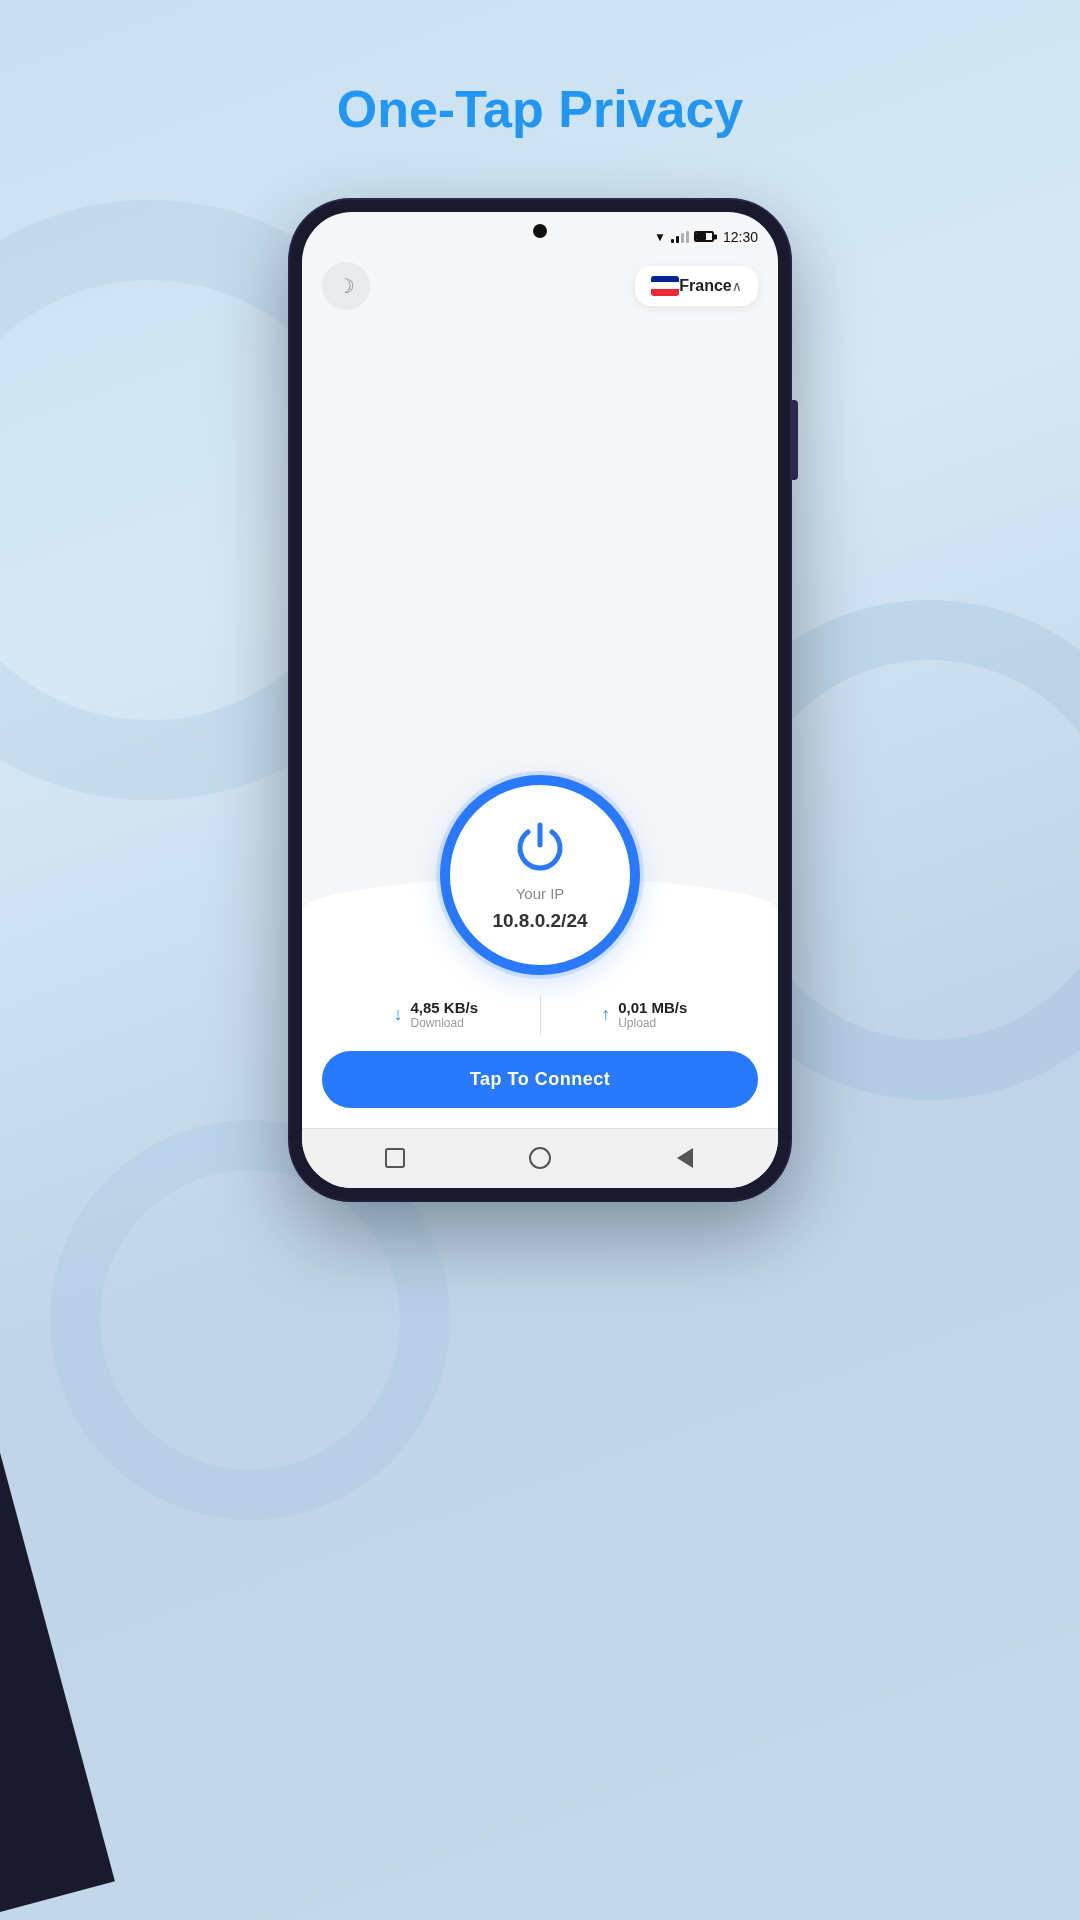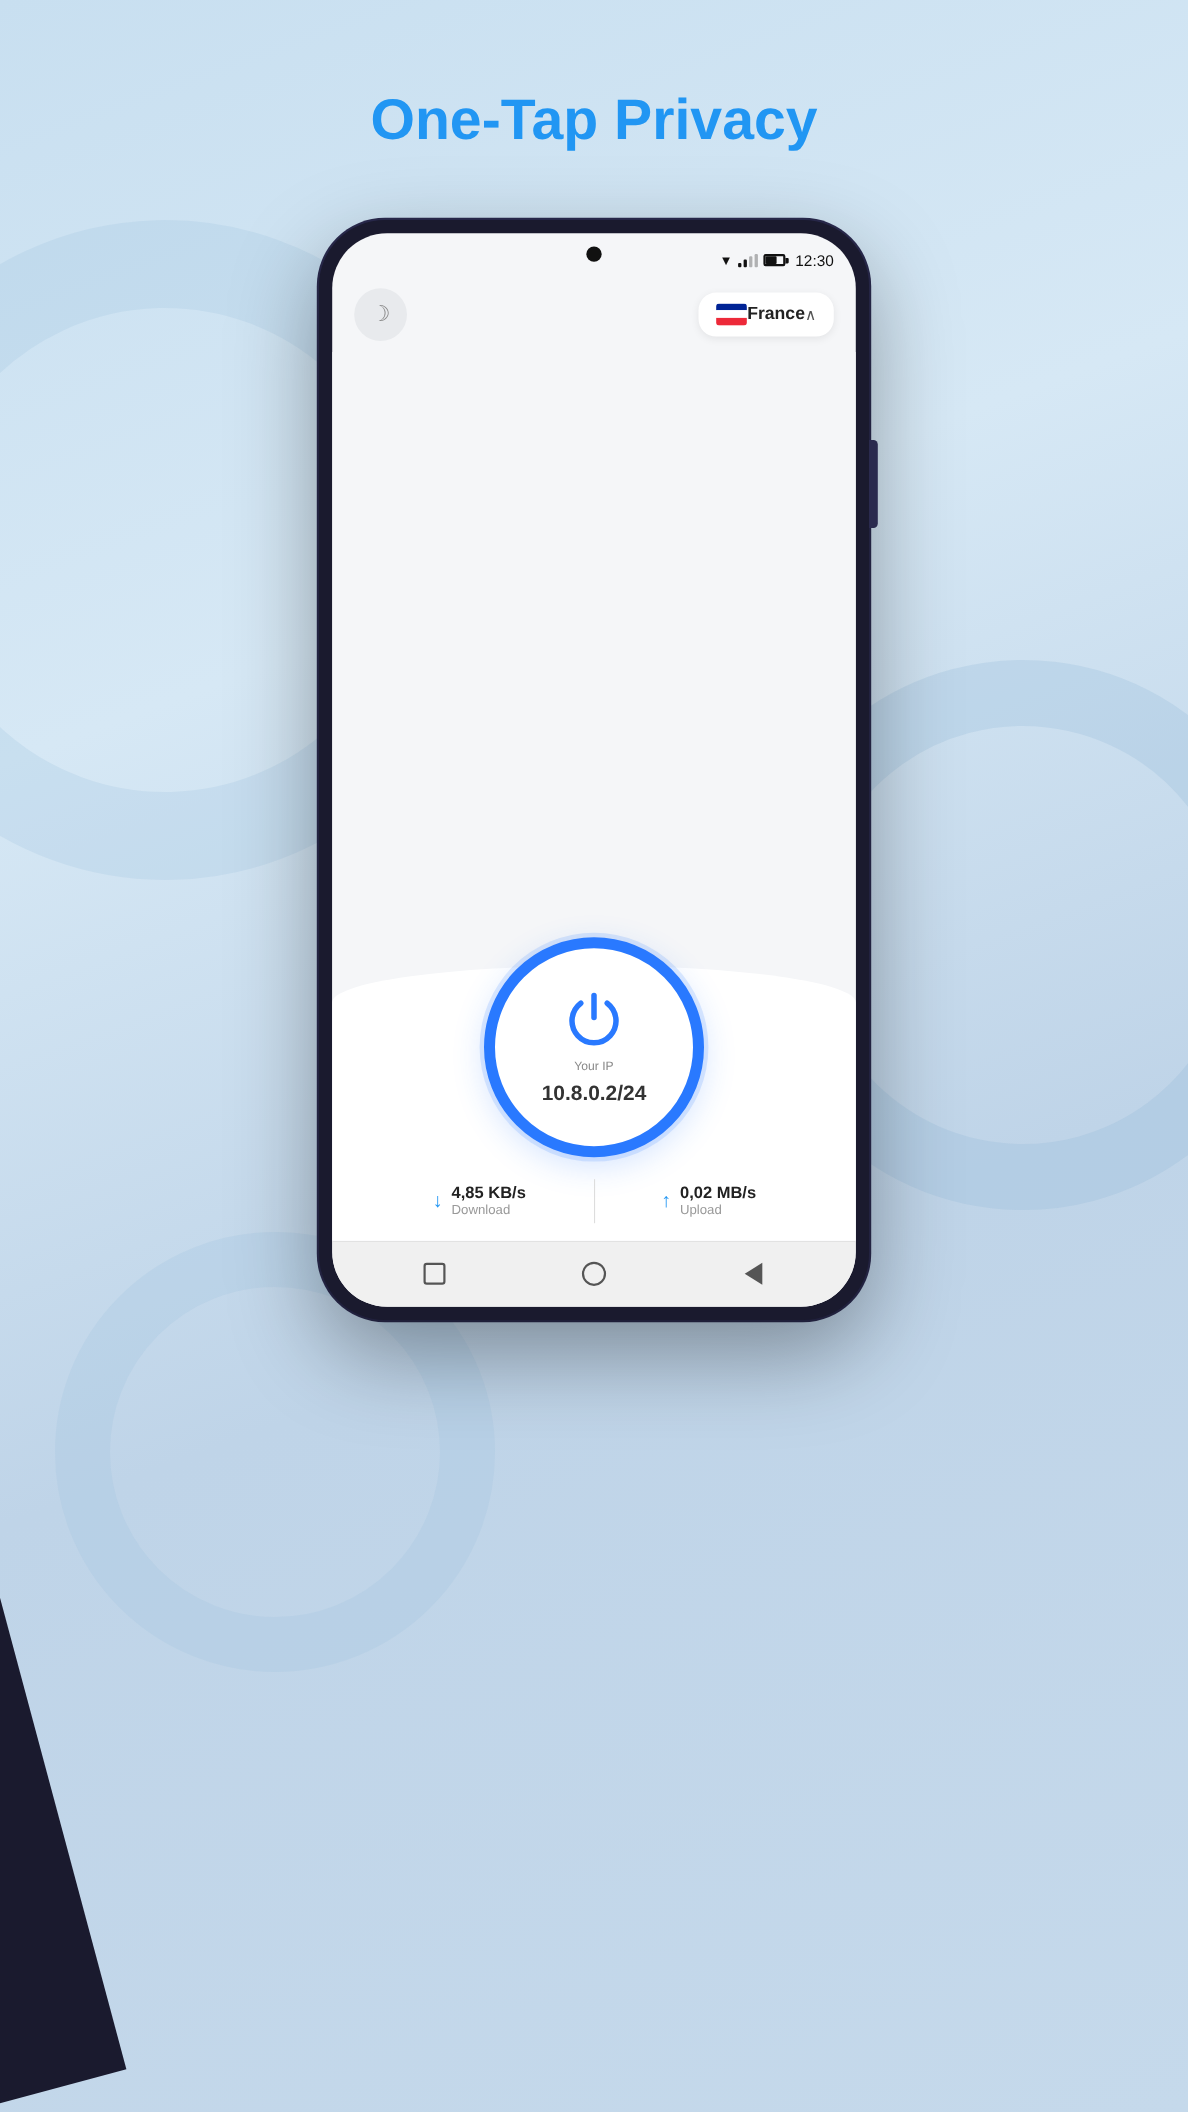--- a/index.html
+++ b/index.html
@@ -286,21 +286,21 @@
       position: relative;
     }
 
     
     .power-icon svg {
       width: 60px;
       height: 60px;
     }
 
     .ip-label {
-      font-size: 11px;
+      font-size: 15px;
       color: #888;
       text-align: center;
       line-height: 1.4;
     }
 
     .ip-value {
       font-size: 19px;
       font-weight: 700;
       color: #333;
       text-align: center;
@@ -498,26 +498,27 @@
             <span class="stat-arrow down">↓</span>
             <div class="stat-info">
               <div class="stat-speed">4,85 KB/s</div>
               <div class="stat-label">Download</div>
             </div>
           </div>
           <div class="stat-divider"></div>
           <div class="stat-item">
             <span class="stat-arrow up">↑</span>
             <div class="stat-info">
-              <div class="stat-speed">0,02 MB/s</div>
+              <div class="stat-speed">0,01 MB/s</div>
               <div class="stat-label">Upload</div>
             </div>
           </div>
         </div>
 
+        <button class="connect-btn">Tap To Connect</button>
       </div>
 
       <div class="nav-bar">
         <div class="nav-btn">
           <div class="nav-square"></div>
         </div>
         <div class="nav-btn">
           <div class="nav-circle"></div>
         </div>
         <div class="nav-btn">

